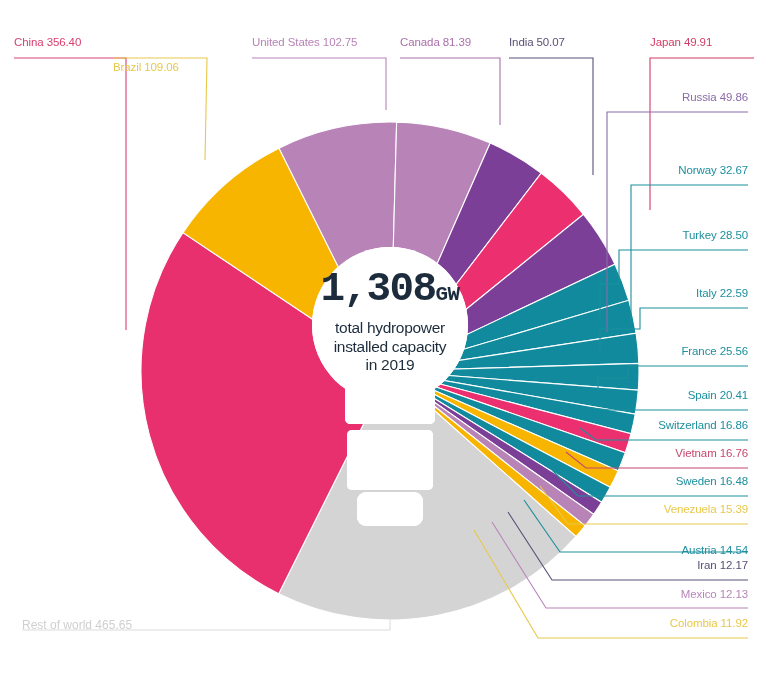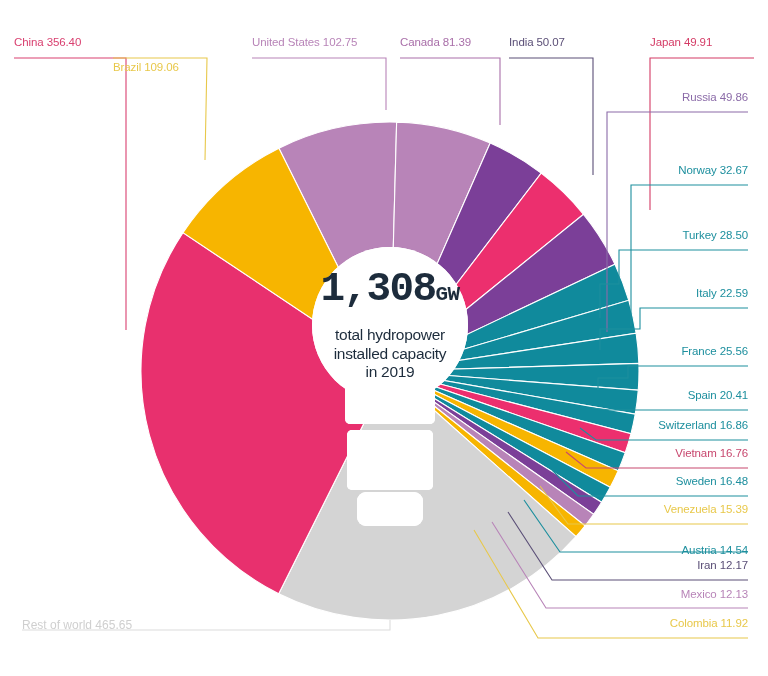--- a/index.html
+++ b/index.html
@@ -44,21 +44,21 @@
   #center-big .unit{
     font-size:21px;
     letter-spacing:-0.5px;
     vertical-align:baseline;
   }
   #center-sub{
     font-family:"Liberation Sans", sans-serif;
     font-size:15.5px;
     color:#1d2c3c;
     line-height:18.5px;
-    margin-top:10px;
+    margin-top:3px;
     letter-spacing:-0.3px;
   }
   #rest-label{
     position:absolute;
     left:22px;top:618px;
     font-family:"Liberation Sans", sans-serif;
     font-size:12px;
     font-weight:normal;
     color:#cfcfcf;
     white-space:nowrap;

